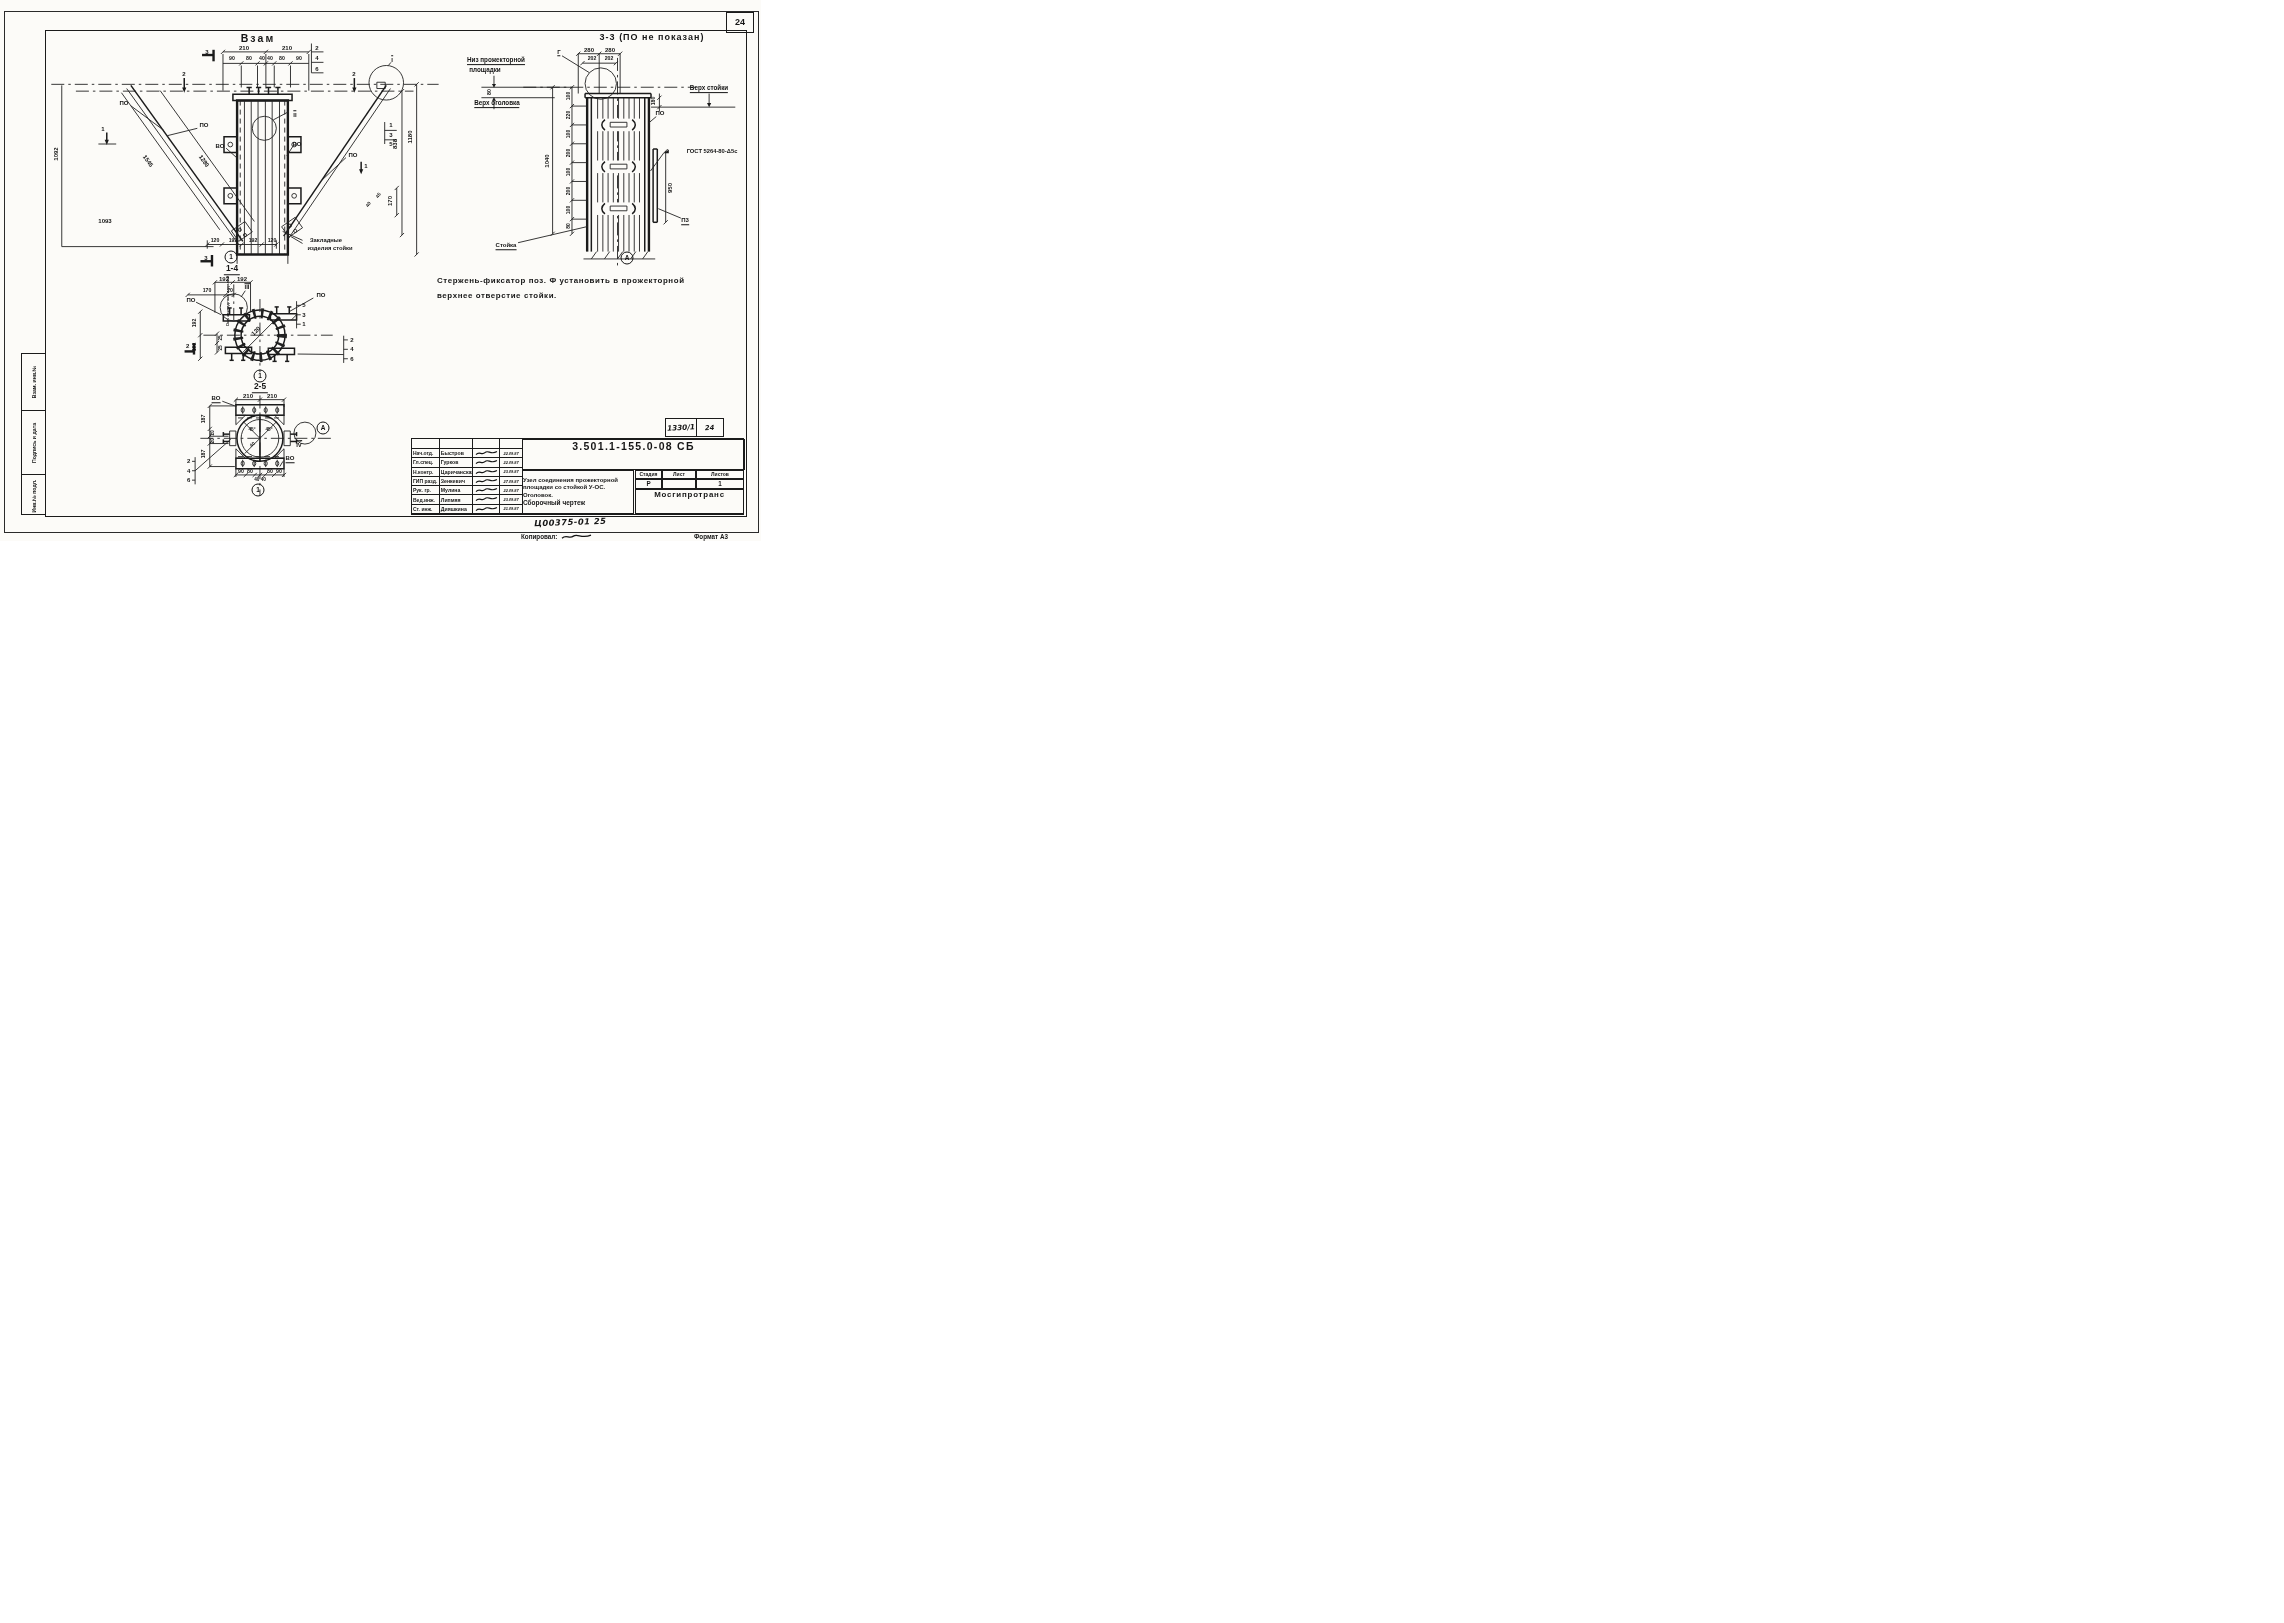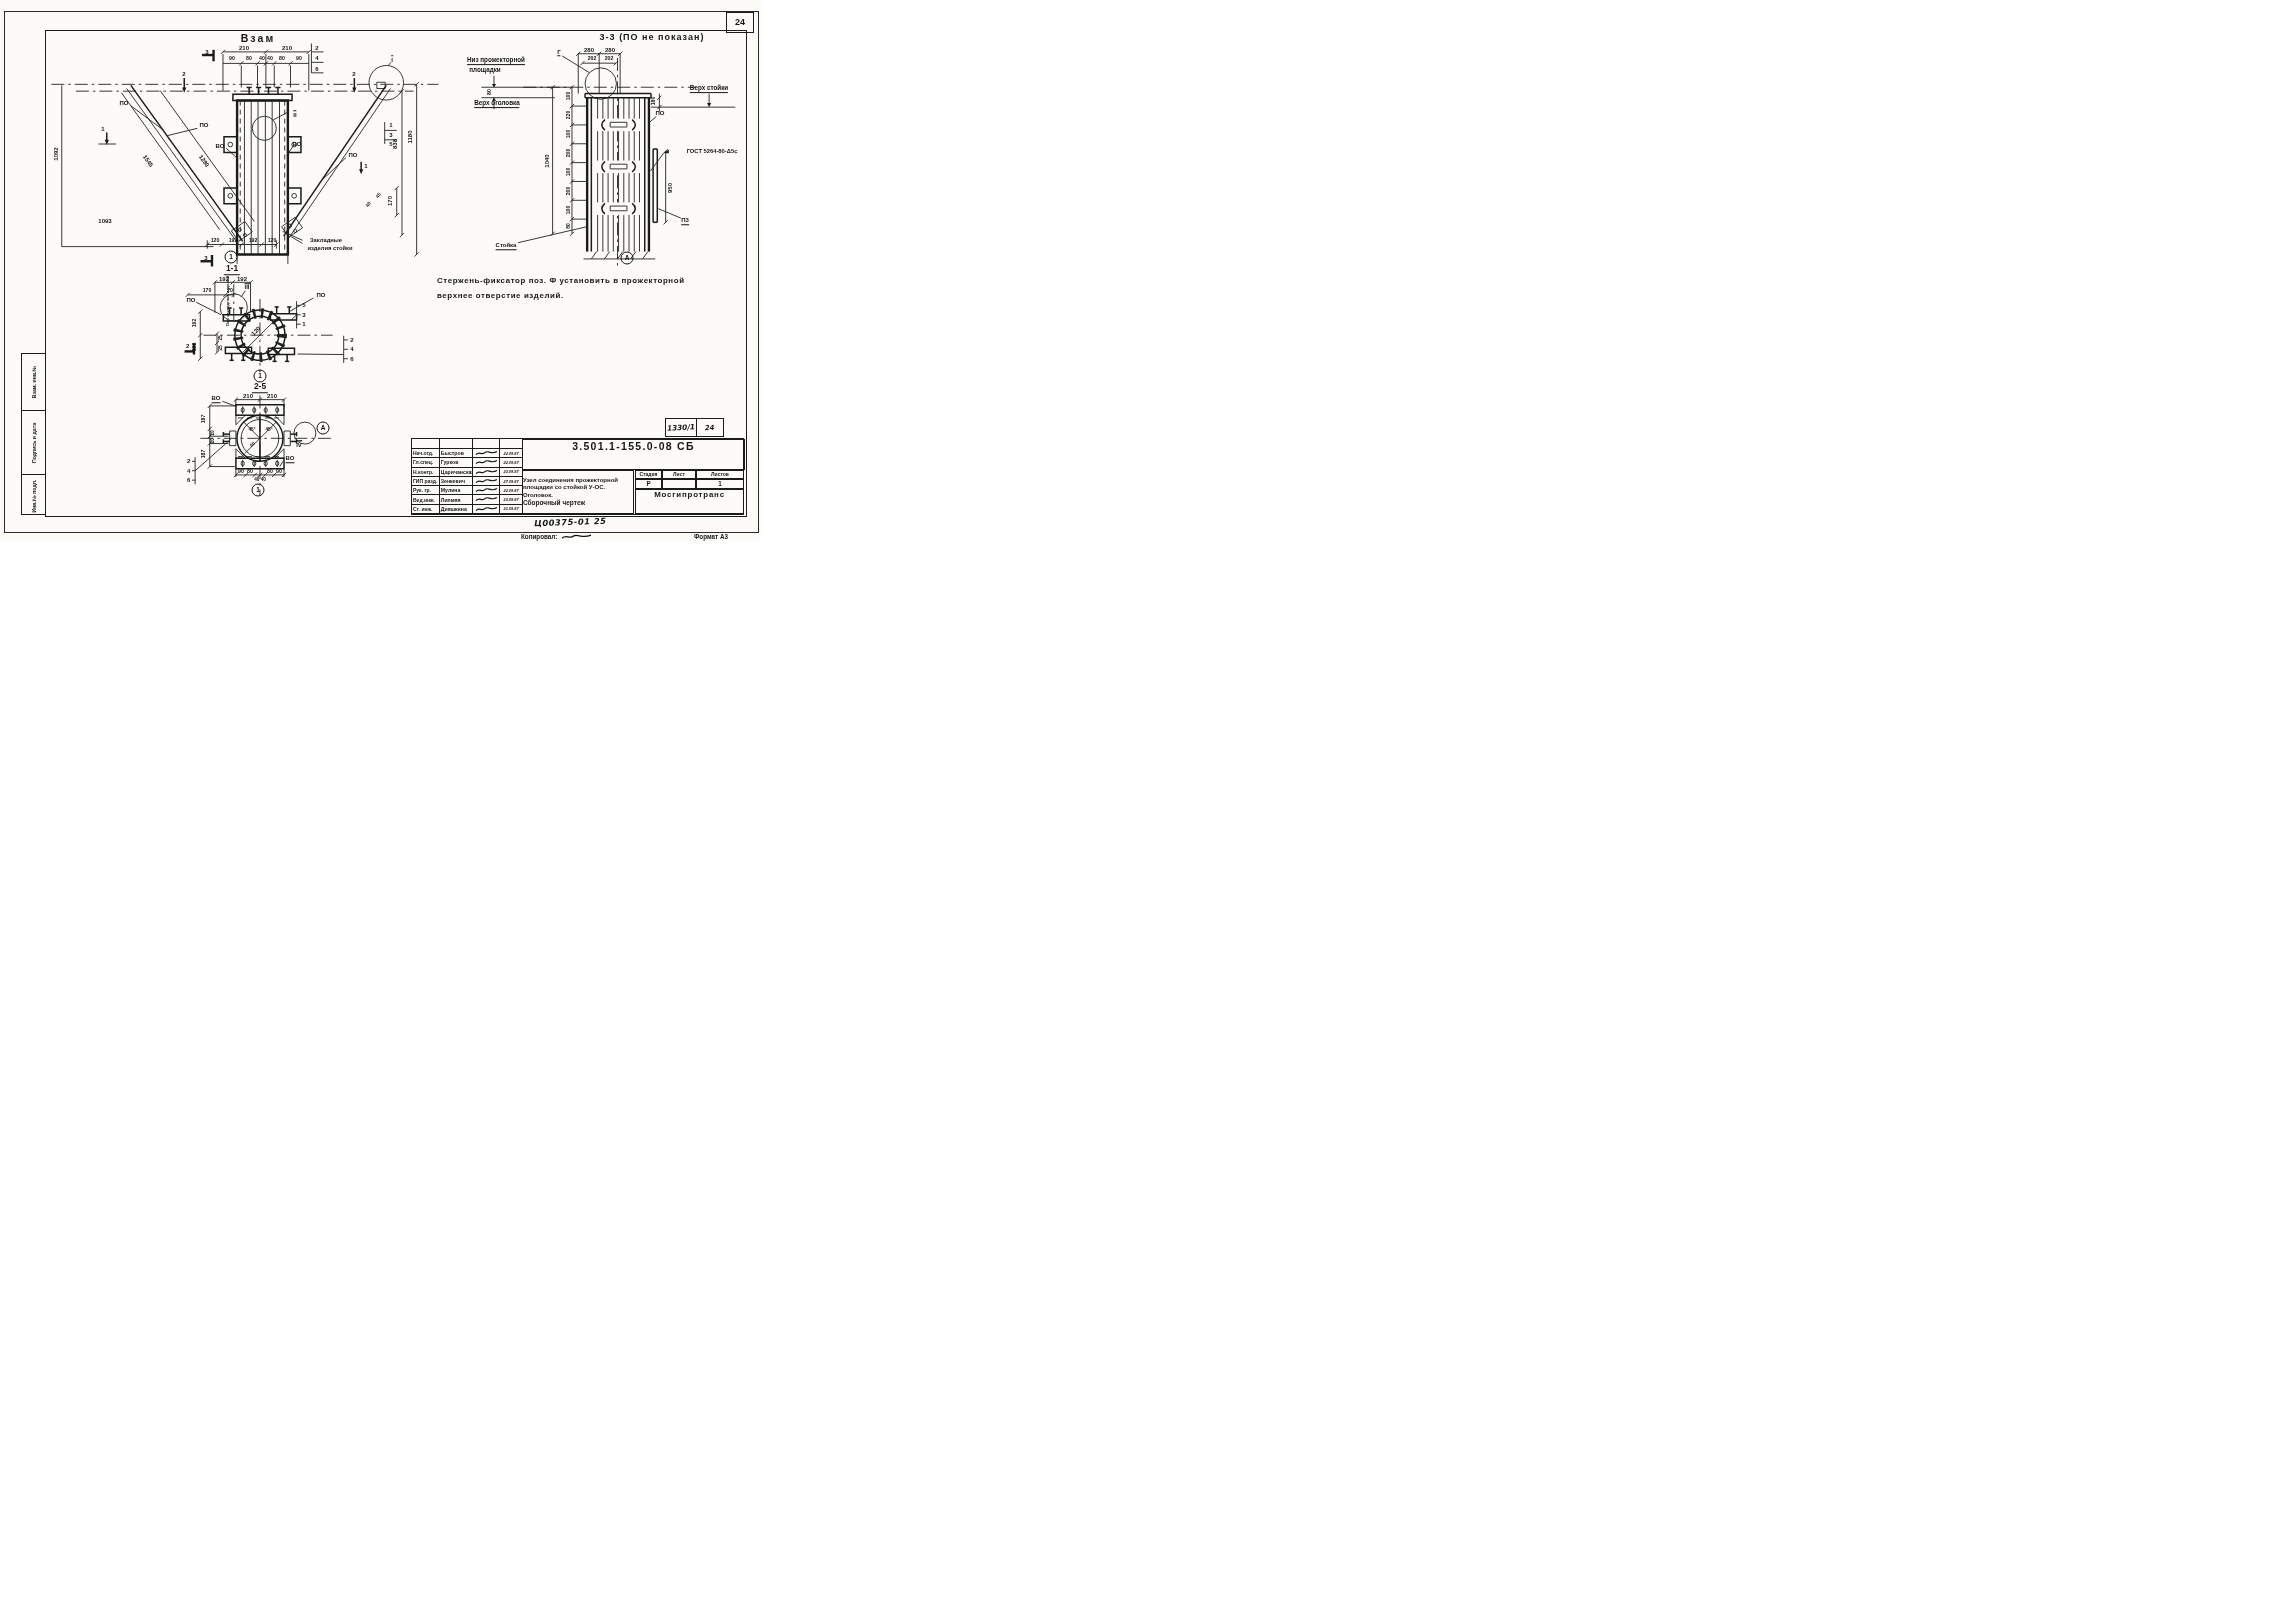--- a/index.html
+++ b/index.html
@@ -50,21 +50,21 @@
     <div style="height:63px;border-bottom:0.8px solid #1b1b1b;position:relative;">
       <span class="vtitle" style="left:50%;top:50%;transform:translate(-50%,-50%) rotate(-90deg);font-size:5.2px;">Подпись и дата</span>
     </div>
     <div style="height:42px;position:relative;">
       <span class="vtitle" style="left:50%;top:50%;transform:translate(-50%,-50%) rotate(-90deg);font-size:5.2px;">Инв.№ подл.</span>
     </div>
   </div>
 
   <div class="vtitle" style="left:258px;top:38px;transform:translate(-50%,-50%);font-size:10.5px;letter-spacing:2.1px;">Взам</div>
   <div class="vtitle" style="left:652px;top:37px;transform:translate(-50%,-50%);font-size:9px;letter-spacing:1px;">3-3 (ПО не показан)</div>
-  <div class="vtitle und" style="left:232px;top:269px;transform:translate(-50%,-50%);font-size:8.4px;border-bottom:0.8px solid #141414;padding:0 2.1px 0.5px;">1-1</div>
+  <div class="vtitle und" style="left:232px;top:269px;transform:translate(-50%,-50%);font-size:8.4px;border-bottom:0.8px solid #141414;padding:0 2.1px 0.5px;">1-4</div>
   <div class="vtitle" style="left:260px;top:387px;transform:translate(-50%,-50%);font-size:8.4px;border-bottom:0.8px solid #141414;padding:0 2.1px 0.5px;">2-5</div>
 
   <div class="abs" style="left:47px;top:32px;width:398px;height:246px;">
     <svg width="398" height="246" style="position:absolute;left:0;top:0;" viewBox="0 0 760 470">
 
       <line class="cl" x1="8" y1="100" x2="748" y2="100"></line>
       <line class="cl" x1="55" y1="113" x2="700" y2="113"></line>
 
       <line class="thin" x1="28" y1="102" x2="28" y2="410"></line>
       <line class="thin" x1="28" y1="410" x2="318" y2="410"></line>
@@ -573,21 +573,21 @@
       <span class="lbl" style="left: 97px; top: 87px; font-size: 5.2px; transform: translate(-50%, -50%);">80</span>
       <span class="lbl" style="left: 106px; top: 87px; font-size: 5.2px; transform: translate(-50%, -50%);">90</span>
       <span class="lbl" style="left: 87px; top: 95px; font-size: 4.7px; transform: translate(-50%, -50%);">40 40</span>
       <span class="lbl" style="left: 15.7px; top: 76px; transform: translate(-50%, -50%);">2</span>
       <span class="lbl" style="left: 15.7px; top: 86px; transform: translate(-50%, -50%);">4</span>
       <span class="lbl" style="left: 15.7px; top: 95px; transform: translate(-50%, -50%);">6</span>
       <span class="lbl circ" style="left: 85px; top: 105px; transform: translate(-50%, -50%);">1</span>
     </div>
 
   <div class="note-text" style="left:437px;top:276px;">Стержень-фиксатор поз. Ф установить в прожекторной</div>
-  <div class="note-text" style="left:437px;top:291px;">верхнее отверстие изделий.</div>
+  <div class="note-text" style="left:437px;top:291px;">верхнее отверстие стойки.</div>
 
   <div class="abs" style="left:665px;top:418px;width:59px;height:19px;border:1px solid #1b1b1b;display:flex;box-sizing:border-box;">
     <div style="width:30px;border-right:1px solid #1b1b1b;display:flex;align-items:center;justify-content:center;">
       <span class="hand" style="font-size:7.3px;transform:rotate(-3deg);">1330/1</span>
     </div>
     <div style="flex:1;display:flex;align-items:center;justify-content:center;">
       <span class="hand" style="font-size:6.8px;transform:rotate(-3deg);">24</span>
     </div>
   </div>
 

